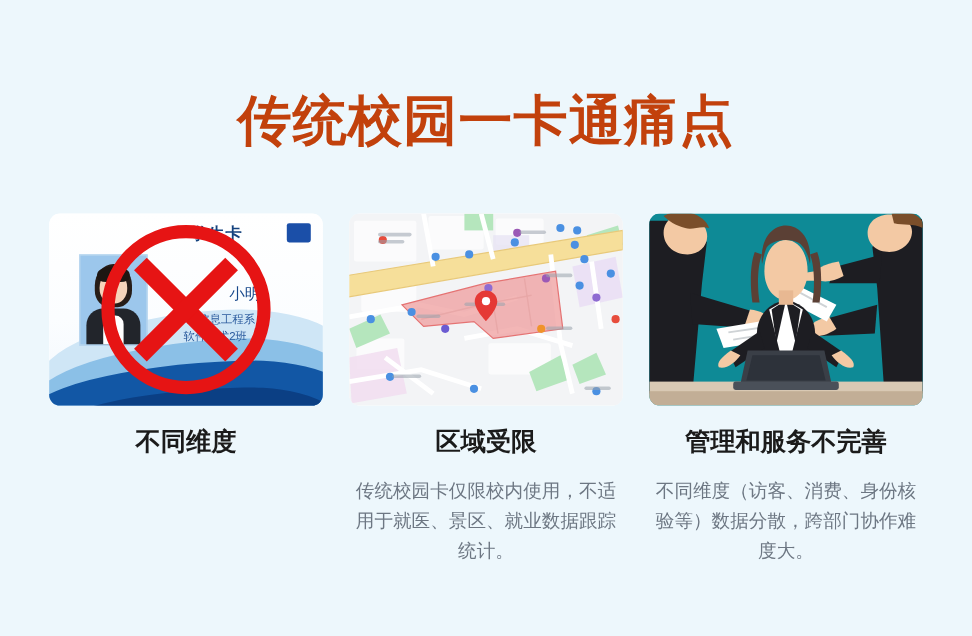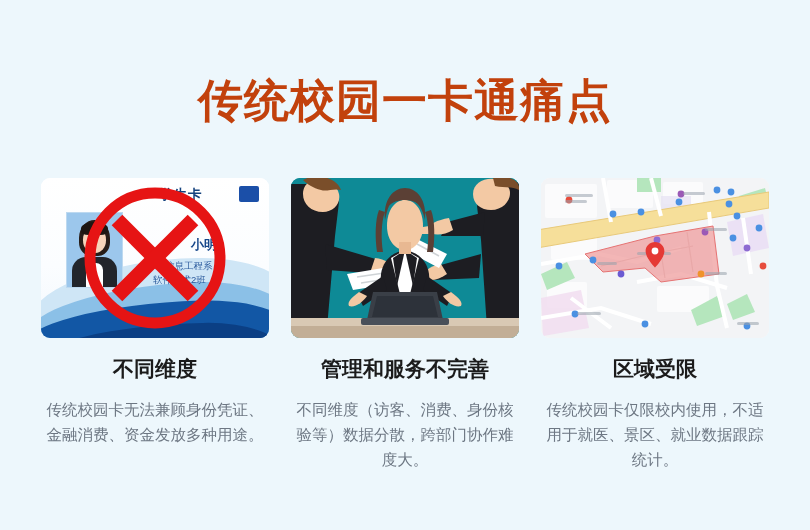--- a/index.html
+++ b/index.html
@@ -169,21 +169,21 @@
     position: absolute;
     left: 19px; bottom: 0;
     width: 17px; height: 24px;
     background: #ffffff;
     border-radius: 7px 7px 0 0;
   }
   .idcard-name {
     position: absolute;
     left: 150px; top: 58px;
     font-size: 13px;
-    font-weight: bold;
+    font-weight: normal;
     color: #17478a;
   }
   .idcard-meta1 {
     position: absolute;
     left: 104px; top: 82px;
     font-size: 9.5px;
     color: #2a5a9d;
     white-space: nowrap;
   }
   .idcard-meta2 {
@@ -245,91 +245,20 @@
       <div class="idcard-meta2">软件技术2班</div>
 
       <svg class="x-mark" viewBox="0 0 150 150">
         <circle cx="75" cy="75" r="65" fill="none" stroke="#e61414" stroke-width="11"></circle>
         <line x1="37" y1="37" x2="113" y2="113" stroke="#e61414" stroke-width="15" stroke-linecap="butt"></line>
         <line x1="113" y1="37" x2="37" y2="113" stroke="#e61414" stroke-width="15" stroke-linecap="butt"></line>
       </svg>
     </div>
 
     <div class="card-heading">不同维度</div>
-    <div class="card-body">传统校园卡无法兼顾身份凭证、金融消费、资金发放多种用途。</div>
-  </div>
-
-  <div class="column">
-    <div class="figure">
-      <div class="office-bg"></div>
-      <svg width="228" height="160" viewBox="0 0 228 160" style="position:absolute;inset:0">
-        <rect width="228" height="160" fill="#0e8a96"></rect>
-
-        <g>
-          <path d="M0,6 L38,6 L48,24 L44,58 L36,150 L0,150 Z" fill="#1d1d22"></path>
-          <path d="M18,4 c12,-6 28,0 30,12 c2,10 -6,18 -16,18 c-12,0 -20,-8 -20,-18 c0,-6 3,-10 6,-12 z" fill="#f3c9a4"></path>
-          <path d="M12,2 c14,-8 34,-2 38,10 c-8,-2 -14,2 -20,0 c-8,-2 -14,-6 -18,-10 z" fill="#7a4e2a"></path>
-
-          <path d="M34,66 L88,82 L92,96 L36,92 Z" fill="#1d1d22"></path>
-          <path d="M84,80 c10,1 18,6 20,12 c-6,4 -16,4 -24,0 z" fill="#f3c9a4"></path>
-
-          <polygon points="56,96 104,88 112,104 62,112" fill="#ffffff"></polygon>
-          <line x1="66" y1="99" x2="100" y2="94" stroke="#cfd3d6" stroke-width="1.6"></line>
-          <line x1="70" y1="105" x2="102" y2="100" stroke="#cfd3d6" stroke-width="1.6"></line>
-        </g>
-
-        <g>
-          <path d="M228,4 L196,8 L186,28 L190,62 L196,150 L228,150 Z" fill="#1d1d22"></path>
-          <path d="M208,2 c-12,-4 -26,2 -26,14 c0,10 8,16 18,16 c11,0 19,-8 19,-17 c0,-6 -5,-11 -11,-13 z" fill="#f3c9a4"></path>
-          <path d="M202,0 c14,-4 28,2 26,12 c-8,-4 -16,-2 -24,-4 z" fill="#7a4e2a"></path>
-
-          <path d="M194,34 L156,44 L150,58 L192,58 Z" fill="#1d1d22"></path>
-          <path d="M158,40 c-12,2 -20,6 -22,12 c4,6 16,6 26,0 z" fill="#f3c9a4"></path>
-          <path d="M138,48 l-12,2 l0,6 l12,0 z" fill="#f3c9a4"></path>
-
-          <path d="M190,76 L146,88 L142,102 L188,100 Z" fill="#1d1d22"></path>
-          <path d="M150,86 c-12,2 -18,8 -18,14 c6,4 16,2 24,-4 z" fill="#f3c9a4"></path>
-          <polygon points="120,58 156,76 148,90 114,72" fill="#ffffff"></polygon>
-          <line x1="126" y1="66" x2="148" y2="78" stroke="#cfd3d6" stroke-width="1.6"></line>
-        </g>
-
-        <g>
-          <path d="M96,48 c0,-16 8,-26 18,-26 c10,0 18,10 18,26 c0,14 -8,24 -18,24 c-10,0 -18,-10 -18,-24 z" fill="#f3c9a4"></path>
-          <path d="M94,42 c-2,-20 8,-32 20,-32 c12,0 22,12 20,32 c-2,-10 -6,-16 -10,-18 c-8,-4 -22,-2 -26,4 c-2,4 -3,10 -4,14 z" fill="#5b4035"></path>
-          <path d="M94,34 c-4,10 -4,28 -2,40 l-6,0 c-2,-14 -2,-32 2,-42 z" fill="#5b4035"></path>
-          <path d="M134,34 c4,10 4,28 2,40 l6,0 c2,-14 2,-32 -2,-42 z" fill="#5b4035"></path>
-
-          <path d="M86,150 L90,96 c2,-14 12,-22 24,-24 c12,2 22,10 24,24 l4,54 z" fill="#1d1d22"></path>
-
-          <polygon points="114,72 128,80 118,120 110,120 100,80" fill="#ffffff"></polygon>
-
-          <polygon points="114,72 102,80 106,108" fill="#1d1d22"></polygon>
-          <polygon points="114,72 126,80 122,108" fill="#1d1d22"></polygon>
-
-          <rect x="108" y="64" width="12" height="12" fill="#e8b892"></rect>
-
-          <path d="M92,98 L66,116 L72,128 L96,112 Z" fill="#1d1d22"></path>
-          <path d="M136,98 L162,116 L156,128 L132,112 Z" fill="#1d1d22"></path>
-          <path d="M68,114 c-8,6 -12,10 -10,14 c6,2 14,-4 18,-10 z" fill="#f3c9a4"></path>
-          <path d="M160,114 c8,6 12,10 10,14 c-6,2 -14,-4 -18,-10 z" fill="#f3c9a4"></path>
-        </g>
-
-        <rect x="0" y="140" width="228" height="20" fill="#d9c9b4"></rect>
-        <rect x="0" y="148" width="228" height="12" fill="#c2ae96"></rect>
-
-        <g>
-          <polygon points="82,114 146,114 152,142 76,142" fill="#3a3f47"></polygon>
-          <polygon points="86,118 142,118 147,139 81,139" fill="#2d323a"></polygon>
-          <rect x="70" y="140" width="88" height="7" rx="2" fill="#4a5059"></rect>
-        </g>
-      </svg>
-    </div>
-
-    <div class="card-heading">管理和服务不完善</div>
-    <div class="card-body">不同维度（访客、消费、身份核验等）数据分散，跨部门协作难度大。</div>
   </div>
 
   <div class="column">
     <div class="figure">
       <div class="map-bg"></div>
       <svg width="228" height="160" viewBox="0 0 228 160" style="position:absolute;inset:0">
         <rect width="228" height="160" fill="#f3f4f6"></rect>
 
         <g fill="#fbfbfc">
           <rect x="4" y="6" width="52" height="34" rx="2"></rect>
@@ -418,13 +347,83 @@
           <path d="M114,64 c5.2,0 9.4,4.1 9.4,9.2 c0,6.8 -9.4,16.4 -9.4,16.4 c0,0 -9.4,-9.6 -9.4,-16.4 c0,-5.1 4.2,-9.2 9.4,-9.2 z" fill="#e53935"></path>
           <circle cx="114" cy="73" r="3.4" fill="#ffffff"></circle>
         </g>
       </svg>
     </div>
 
     <div class="card-heading">区域受限</div>
     <div class="card-body">传统校园卡仅限校内使用，不适用于就医、景区、就业数据跟踪统计。</div>
   </div>
 
+  <div class="column">
+    <div class="figure">
+      <div class="office-bg"></div>
+      <svg width="228" height="160" viewBox="0 0 228 160" style="position:absolute;inset:0">
+        <rect width="228" height="160" fill="#0e8a96"></rect>
+
+        <g>
+          <path d="M0,6 L38,6 L48,24 L44,58 L36,150 L0,150 Z" fill="#1d1d22"></path>
+          <path d="M18,4 c12,-6 28,0 30,12 c2,10 -6,18 -16,18 c-12,0 -20,-8 -20,-18 c0,-6 3,-10 6,-12 z" fill="#f3c9a4"></path>
+          <path d="M12,2 c14,-8 34,-2 38,10 c-8,-2 -14,2 -20,0 c-8,-2 -14,-6 -18,-10 z" fill="#7a4e2a"></path>
+
+          <path d="M34,66 L88,82 L92,96 L36,92 Z" fill="#1d1d22"></path>
+          <path d="M84,80 c10,1 18,6 20,12 c-6,4 -16,4 -24,0 z" fill="#f3c9a4"></path>
+
+          <polygon points="56,96 104,88 112,104 62,112" fill="#ffffff"></polygon>
+          <line x1="66" y1="99" x2="100" y2="94" stroke="#cfd3d6" stroke-width="1.6"></line>
+          <line x1="70" y1="105" x2="102" y2="100" stroke="#cfd3d6" stroke-width="1.6"></line>
+        </g>
+
+        <g>
+          <path d="M228,4 L196,8 L186,28 L190,62 L196,150 L228,150 Z" fill="#1d1d22"></path>
+          <path d="M208,2 c-12,-4 -26,2 -26,14 c0,10 8,16 18,16 c11,0 19,-8 19,-17 c0,-6 -5,-11 -11,-13 z" fill="#f3c9a4"></path>
+          <path d="M202,0 c14,-4 28,2 26,12 c-8,-4 -16,-2 -24,-4 z" fill="#7a4e2a"></path>
+
+          <path d="M194,34 L156,44 L150,58 L192,58 Z" fill="#1d1d22"></path>
+          <path d="M158,40 c-12,2 -20,6 -22,12 c4,6 16,6 26,0 z" fill="#f3c9a4"></path>
+          <path d="M138,48 l-12,2 l0,6 l12,0 z" fill="#f3c9a4"></path>
+
+          <path d="M190,76 L146,88 L142,102 L188,100 Z" fill="#1d1d22"></path>
+          <path d="M150,86 c-12,2 -18,8 -18,14 c6,4 16,2 24,-4 z" fill="#f3c9a4"></path>
+          <polygon points="120,58 156,76 148,90 114,72" fill="#ffffff"></polygon>
+          <line x1="126" y1="66" x2="148" y2="78" stroke="#cfd3d6" stroke-width="1.6"></line>
+        </g>
+
+        <g>
+          <path d="M96,48 c0,-16 8,-26 18,-26 c10,0 18,10 18,26 c0,14 -8,24 -18,24 c-10,0 -18,-10 -18,-24 z" fill="#f3c9a4"></path>
+          <path d="M94,42 c-2,-20 8,-32 20,-32 c12,0 22,12 20,32 c-2,-10 -6,-16 -10,-18 c-8,-4 -22,-2 -26,4 c-2,4 -3,10 -4,14 z" fill="#5b4035"></path>
+          <path d="M94,34 c-4,10 -4,28 -2,40 l-6,0 c-2,-14 -2,-32 2,-42 z" fill="#5b4035"></path>
+          <path d="M134,34 c4,10 4,28 2,40 l6,0 c2,-14 2,-32 -2,-42 z" fill="#5b4035"></path>
+
+          <path d="M86,150 L90,96 c2,-14 12,-22 24,-24 c12,2 22,10 24,24 l4,54 z" fill="#1d1d22"></path>
+
+          <polygon points="114,72 128,80 118,120 110,120 100,80" fill="#ffffff"></polygon>
+
+          <polygon points="114,72 102,80 106,108" fill="#1d1d22"></polygon>
+          <polygon points="114,72 126,80 122,108" fill="#1d1d22"></polygon>
+
+          <rect x="108" y="64" width="12" height="12" fill="#e8b892"></rect>
+
+          <path d="M92,98 L66,116 L72,128 L96,112 Z" fill="#1d1d22"></path>
+          <path d="M136,98 L162,116 L156,128 L132,112 Z" fill="#1d1d22"></path>
+          <path d="M68,114 c-8,6 -12,10 -10,14 c6,2 14,-4 18,-10 z" fill="#f3c9a4"></path>
+          <path d="M160,114 c8,6 12,10 10,14 c-6,2 -14,-4 -18,-10 z" fill="#f3c9a4"></path>
+        </g>
+
+        <rect x="0" y="140" width="228" height="20" fill="#d9c9b4"></rect>
+        <rect x="0" y="148" width="228" height="12" fill="#c2ae96"></rect>
+
+        <g>
+          <polygon points="82,114 146,114 152,142 76,142" fill="#3a3f47"></polygon>
+          <polygon points="86,118 142,118 147,139 81,139" fill="#2d323a"></polygon>
+          <rect x="70" y="140" width="88" height="7" rx="2" fill="#4a5059"></rect>
+        </g>
+      </svg>
+    </div>
+
+    <div class="card-heading">管理和服务不完善</div>
+    <div class="card-body">不同维度（访客、消费、身份核验等）数据分散，跨部门协作难度大。</div>
+  </div>
+
 </div>
 
 </body></html>

